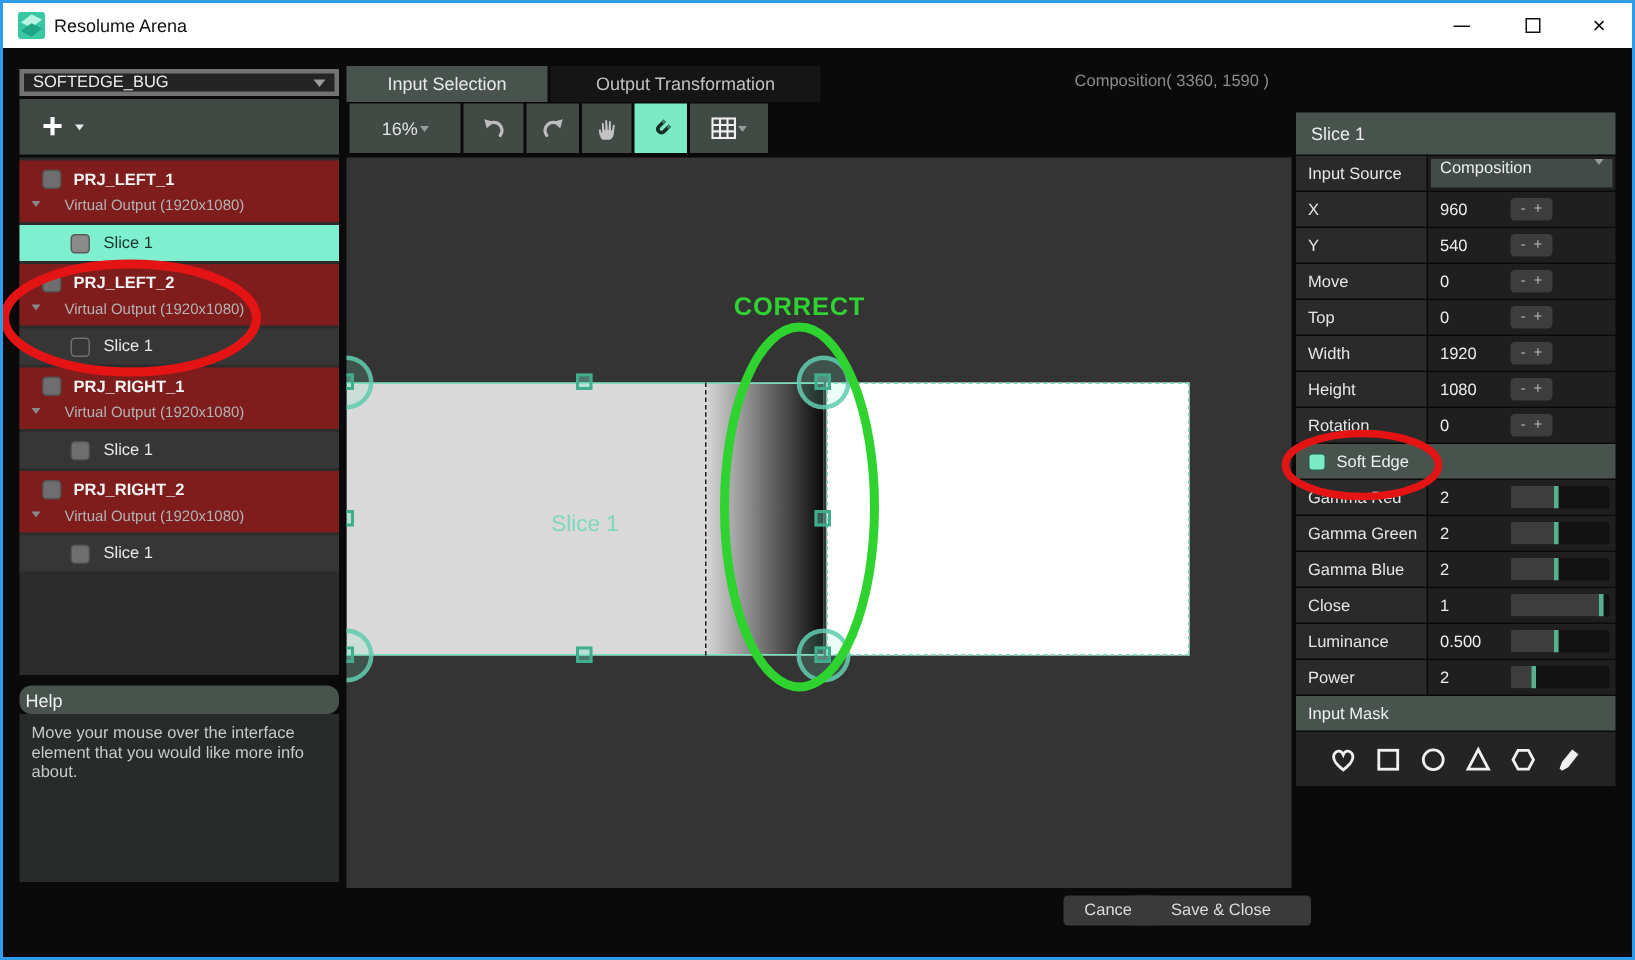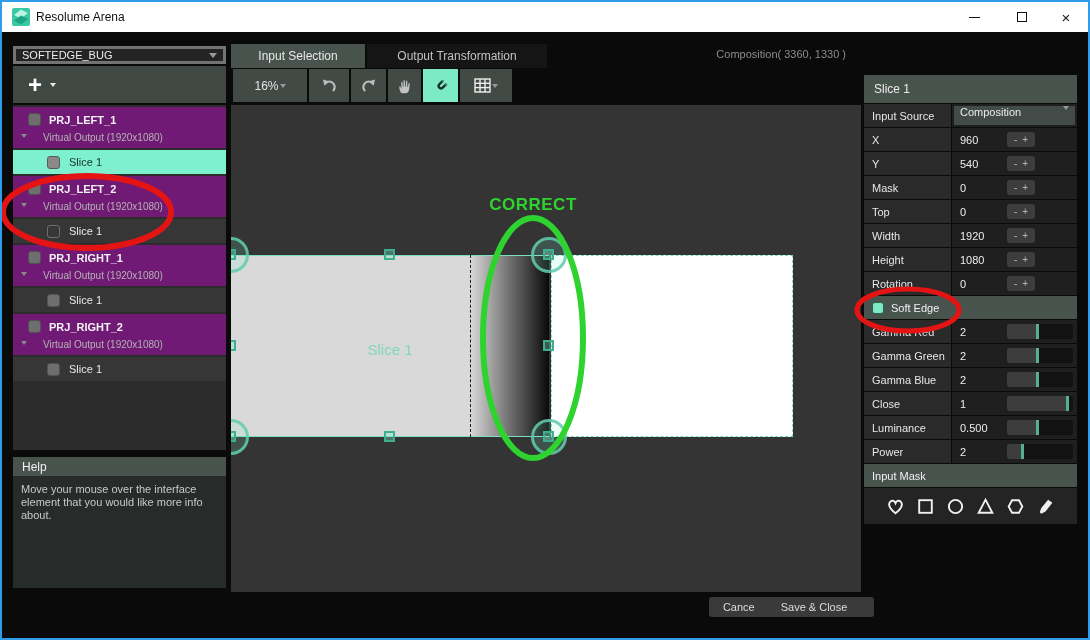--- a/index.html
+++ b/index.html
@@ -27,32 +27,32 @@
   .cb-teal{ width:12px; height:12px; border-radius:3px; background:#7deac6; border:1px solid #2a5f4d; flex:none; }
   
   .screen-dd{ position:absolute; left:11px; top:44px; width:213px; height:18px; background:#242424;
     border:3px solid #737373; display:flex; align-items:center; padding:0 6px; color:#ececec; }
   .screen-dd .tri-down{ margin-left:auto; }
   .add-btn{ position:absolute; left:11px; top:64px; width:213px; height:37px; background:#3f4843;
     display:flex; align-items:center; padding-left:15px; }
   .add-plus{ color:#fff; font-size:24px; font-weight:bold; line-height:20px; }
   .add-btn .tri-down{ margin-left:8px; border-top-color:#e8e8e8; }
   .outputs{ position:absolute; left:11px; top:103px; width:213px; height:345px; background:#2c2c2c; padding-top:2px; }
-  .grp-head{ position:relative; height:41px; background:#701a75; margin-bottom:2px; }
+  .grp-head{ position:relative; height:41px; background:#7f1d1d; margin-bottom:2px; }
   .grp-head .cb{ position:absolute; left:15px; top:6px; }
   .grp-name{ position:absolute; left:36px; top:7px; font-size:11px; font-weight:bold; color:#f2f2f2; }
   .grp-sub{ position:absolute; left:30px; top:25px; font-size:10px; color:#b3b3b3; }
   .grp-head .tri-down{ position:absolute; left:8px; top:27px; border-top-color:#8a8a8a; }
   .slice-row{ position:relative; height:24px; background:#363636; margin-bottom:2px; display:flex; align-items:center; }
   .slice-row .cb{ margin-left:34px; }
   .slice-row .slice-label{ margin-left:9px; color:#e8e8e8; }
   .slice-row.selected{ background:#7ef0cf; }
   .slice-row.selected .slice-label{ color:#17332a; }
   .helpbox{ position:absolute; left:11px; top:455px; width:213px; }
-  .help-head{ height:19px; background:#49534e; color:#f0f0f0; font-size:12px; display:flex; align-items:center; padding-left:9px; }
+  .help-head{ height:19px; background:#49534e; color:#f0f0f0; font-size:12px; display:flex; align-items:center; padding-left:4px;border-radius:8px; }
   .help-body{ height:112px; background:#272b29; color:#c9c9c9; font-size:11px; line-height:13px; padding:7px 8px; }
   
   .tab{ position:absolute; top:42px; height:24px; display:flex; align-items:center; justify-content:center; font-size:12px; }
   .tab.active{ left:229px; width:134px; background:#49534e; color:#e8e8e8; }
   .tab.inactive{ left:365px; width:180px; background:#151515; color:#c2c2c2; }
   .comp-info{ position:absolute; top:46px; left:500px; width:344px; text-align:right; color:#8c8c8c; font-size:11px; }
   .tbtn{ position:absolute; top:67px; height:33px; background:#414a45; display:flex; align-items:center; justify-content:center; gap:1px; }
   .tbtn.active{ background:#7deac6; }
   .tbtn svg{ display:block; }
   .zoom-dd{ left:231px; width:74px; color:#e2e2e2; font-size:12px; }
@@ -175,21 +175,21 @@
     </div>
   </div>
 
   <div class="helpbox">
     <div class="help-head">Help</div>
     <div class="help-body">Move your mouse over the interface element that you would like more info about.</div>
   </div>
 
   <div class="tab inactive">Output Transformation</div>
   <div class="tab active">Input Selection</div>
-  <div class="comp-info">Composition( 3360, 1330 )</div>
+  <div class="comp-info">Composition( 3360, 1590 )</div>
 
   <div class="tbtn zoom-dd">
     <span>16%</span>
     <div class="tri-down small"></div>
   </div>
   <div class="tbtn undo-btn">
     <svg width="18" height="18" viewBox="0 0 20 20">
       <path d="M6.5 6.5 C8.5 4.8 12 4.6 14.3 6.6 C16.7 8.7 17 12.4 15 14.8" fill="none" stroke="#bdbdbd" stroke-width="2.4" stroke-linecap="round"></path>
       <polygon points="3.2,2.8 10,4.6 5,9.6" fill="#bdbdbd"></polygon>
     </svg>
@@ -276,21 +276,21 @@
       <div class="lbl">Y</div>
       <div class="val">
           <span>540</span>
         <div class="stepper">
             <span>-</span>
             <span>+</span>
           </div>
       </div>
     </div>
     <div class="prow">
-      <div class="lbl">Mask</div>
+      <div class="lbl">Move</div>
       <div class="val">
           <span>0</span>
         <div class="stepper">
             <span>-</span>
             <span>+</span>
           </div>
       </div>
     </div>
     <div class="prow">
       <div class="lbl">Top</div>

